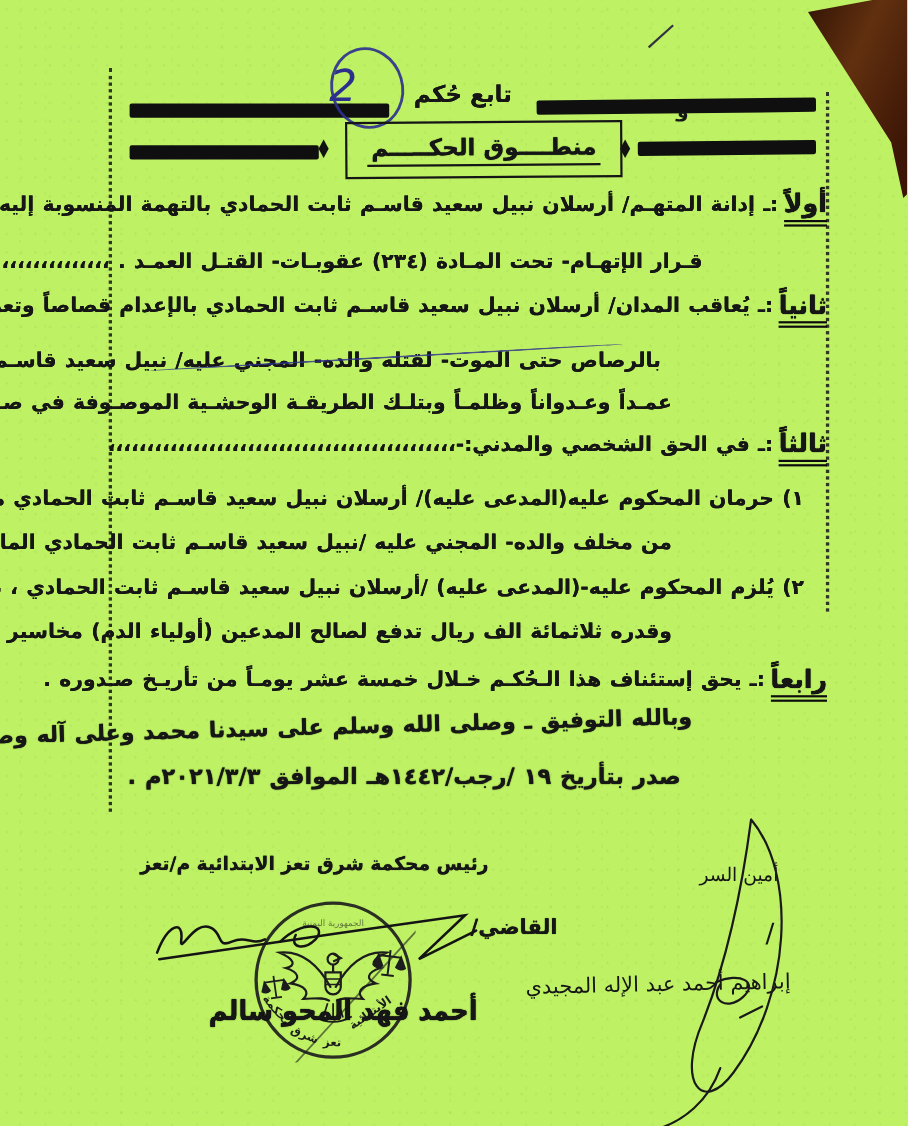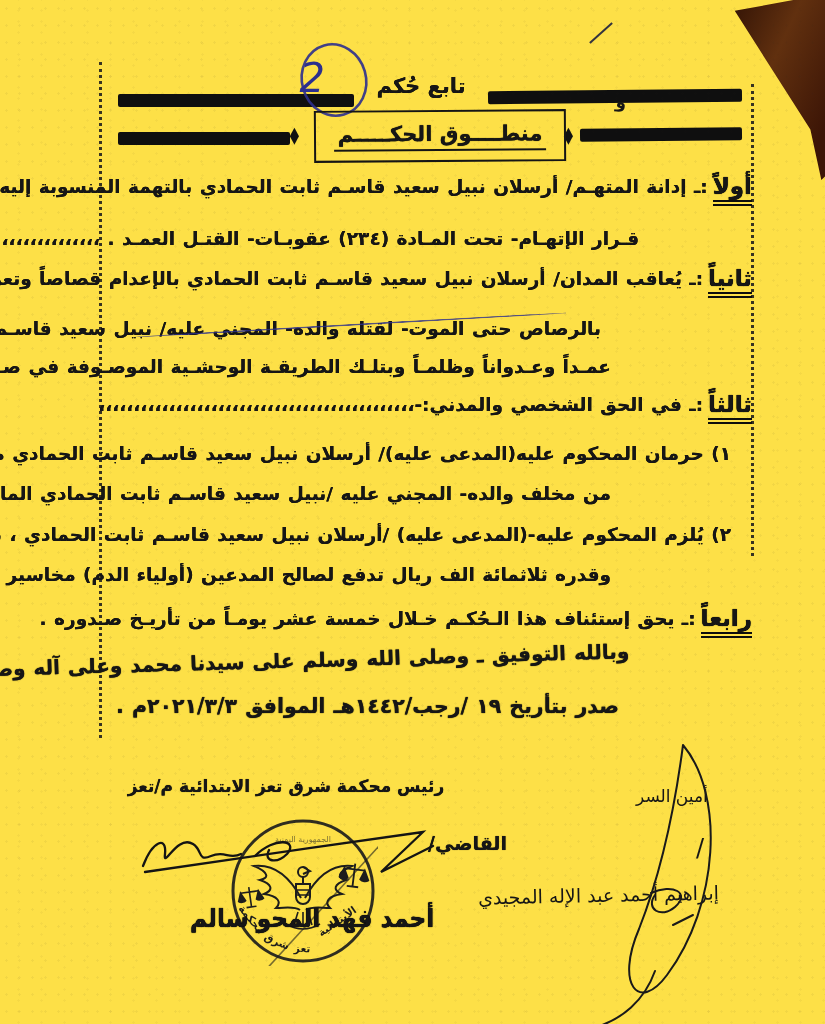--- a/index.html
+++ b/index.html
@@ -1,18 +1,18 @@
 <!DOCTYPE html>
 <html lang="ar" dir="rtl"><head>
 <meta charset="utf-8">
 <style>
   html,body{margin:0;padding:0;}
   body{background:#d8d5cf;font-family:"DejaVu Sans",sans-serif;}
   .page{position:relative;width:825px;height:1024px;overflow:hidden;
-        background:#fde047;color:#161616;}
+        background:#bef264;color:#161616;}
   .page::after{content:"";position:absolute;inset:0;pointer-events:none;
         background-image:radial-gradient(circle,rgba(40,35,30,.055) 1px,transparent 1.3px),
                          radial-gradient(circle,rgba(40,35,30,.04) 1px,transparent 1.2px);
         background-size:13px 17px,23px 11px;background-position:0 0,7px 5px;}
   .abs{position:absolute;}
   
   .desk{position:absolute;top:0;right:0;width:122px;height:180px;
         clip-path:polygon(26% 6%,74% 0,100% 0,100% 98%,97% 100%,88% 72%);
         background:linear-gradient(115deg,#2a0e04 8%,#61300f 48%,#3c1506 88%);}
   

